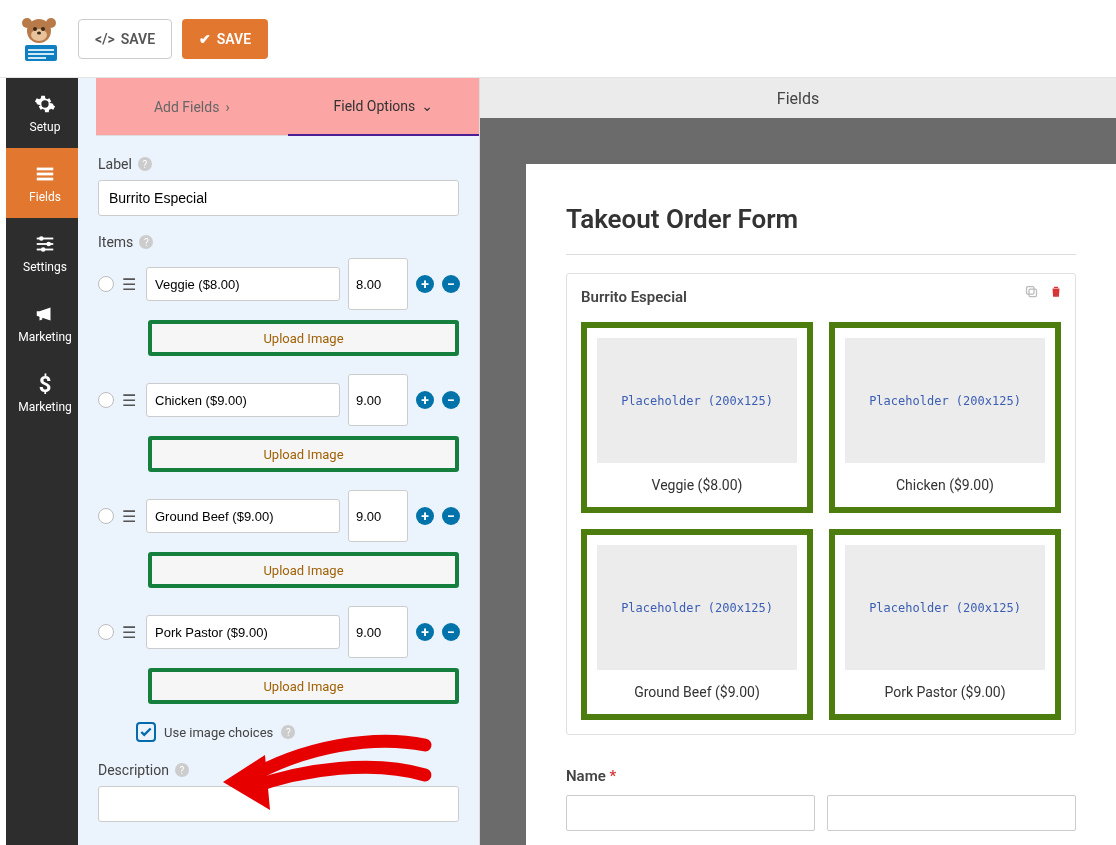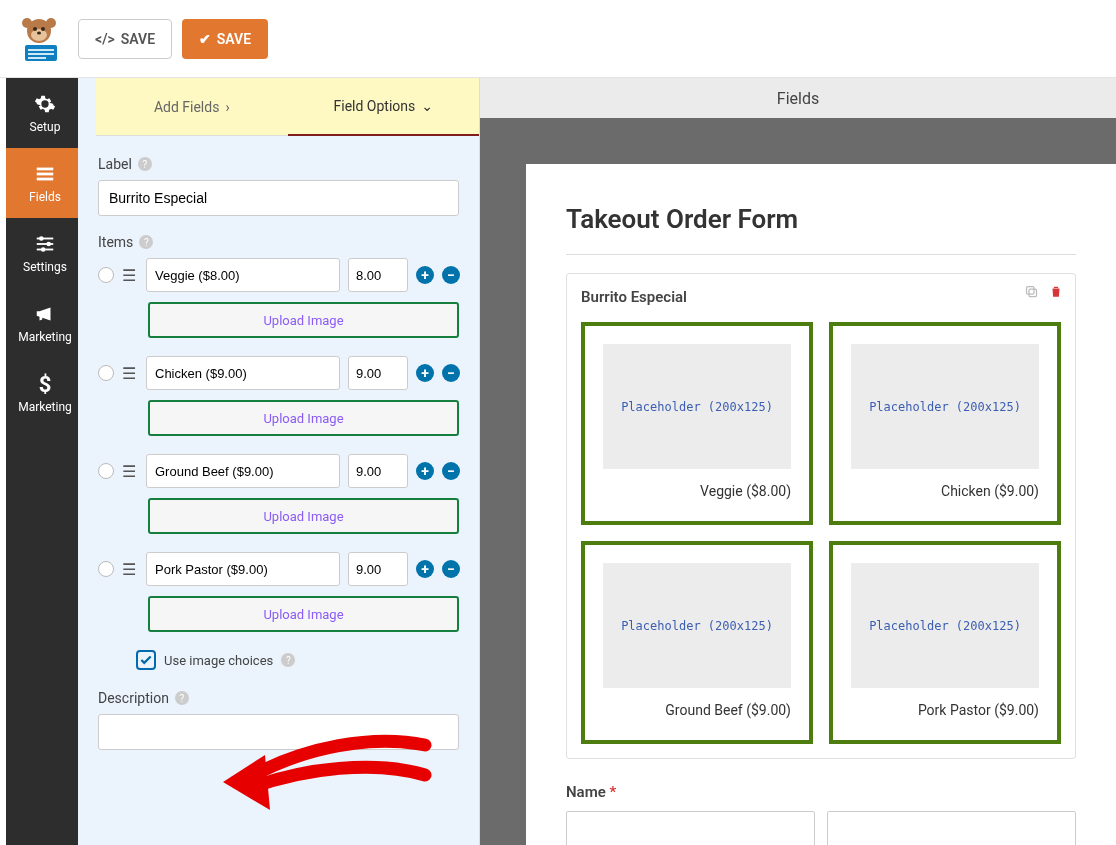--- a/index.html
+++ b/index.html
@@ -23,61 +23,61 @@
   .nav-item .nicon { width: 24px; height: 24px; display: flex; align-items: center; justify-content: center; }
   
   
   .main { position: absolute; top: 78px; left: 78px; right: 0; bottom: 0; display: flex; }
   
   
   .panel { width: 402px; background: #ebf3fc; border-right: 1px solid #ddd; position: relative; display: flex; flex-direction: column; }
   .panel-scroll::-webkit-scrollbar { width: 14px; }
   .panel-scroll::-webkit-scrollbar-track { background: #eaeaea; }
   .panel-scroll::-webkit-scrollbar-thumb { background: #bcbcbc; border-radius: 7px; border: 3px solid #eaeaea; }
-  .tabs { display: flex; background: #fef9c3; margin-left: 18px; }
+  .tabs { display: flex; background: #fca5a5; margin-left: 18px; }
   .tab { flex: 1; height: 58px; display: flex; align-items: center; justify-content: center; gap: 6px; font-size: 14px; color: #666; border-bottom: 1px solid #ddd; cursor: pointer; }
-  .tab.active { border-bottom: 2px solid #7f1d1d; color: #333; }
+  .tab.active { border-bottom: 2px solid #4c1d95; color: #333; }
   .panel-scroll { flex: 1; overflow-y: scroll; padding: 20px 20px 40px 20px; border-radius: 25px; }
   
   .fld-label { font-size: 14px; color: #444; margin-bottom: 8px; display: flex; align-items: center; gap: 6px; }
   .help { width: 14px; height: 14px; border-radius: 50%; background: #ccc; color: #fff; font-size: 10px; display: inline-flex; align-items: center; justify-content: center; flex-shrink: 0; }
   .text-input { width: 100%; height: 36px; border: 1px solid #ccc; border-radius: 3px; padding: 0 10px; font-size: 14px; background: #fff; margin-bottom: 18px; }
   
   .item-row { display: flex; align-items: center; gap: 8px; margin-bottom: 10px; }
   .radio-dot { width: 16px; height: 16px; border: 1px solid #bbb; border-radius: 50%; background: #fff; flex-shrink: 0; }
   .drag { width: 16px; color: #555; font-size: 16px; cursor: move; flex-shrink: 0; }
   .item-name { flex: 1; height: 34px; border: 1px solid #ccc; border-radius: 3px; padding: 0 8px; font-size: 13px; background: #fff; }
-  .item-price { width: 60px; height: 34px; border: 1px solid #ccc; border-radius: 3px; padding: 0 7px; font-size: 13px; background: #fff; }
+  .item-price { width: 60px; height: 52px; border: 1px solid #ccc; border-radius: 3px; padding: 0 7px; font-size: 13px; background: #fff; }
   .circ { width: 18px; height: 18px; border-radius: 50%; color: #fff; display: inline-flex; align-items: center; justify-content: center; font-size: 14px; font-weight: bold; cursor: pointer; flex-shrink: 0; line-height:1; }
   .circ.add { background: #0073aa; }
   .circ.rem { background: #0073aa; }
-  .upload-btn { height: 36px; background: #f6f6f6; border: 2px solid #15803d; border-radius: 3px; display: flex; align-items: center; justify-content: center; font-size: 13px; color: #8b5cf6; margin: 0 0 18px 50px; cursor: pointer; }
+  .upload-btn { height: 36px; background: #f6f6f6; border: 4px solid #15803d; border-radius: 3px; display: flex; align-items: center; justify-content: center; font-size: 13px; color: #a16207; margin: 0 0 18px 50px; cursor: pointer; }
   
   .notice { background: #fffbe5; border: 1px solid #eee7c1; padding: 14px 16px; font-size: 12px; color: #777; border-radius: 3px; margin: 6px 0 22px; line-height: 1.5; }
   
   .check-row { display: flex; align-items: center; gap: 8px; margin-bottom: 20px; padding-left: 38px; }
   .cb { width: 20px; height: 20px; border: 2px solid #036aab; border-radius: 4px; display: inline-flex; align-items: center; justify-content: center; color: #036aab; }
   
   
   .preview { flex: 1; background: #6b6b6b; display: flex; flex-direction: column; }
   .preview-header { background: #ebebeb; height: 40px; display: flex; align-items: center; justify-content: center; font-size: 16px; color: #444; }
   .preview-body { flex: 1; padding: 46px 0 0 46px; overflow: hidden; }
   .form-card { background: #fff; padding: 40px 40px 0 40px; height: 100%; }
   .form-title { font-size: 26px; font-weight: 600; color: #333; margin-bottom: 20px; }
   .hr { border-top: 1px solid #ddd; margin-bottom: 18px; }
   .field-block { background: #fafafa; border: 1px solid #eee; border-radius: 3px; padding: 14px; position: relative; }
   .field-block.selected { background: #fff; border: 1px solid #e0e0e0; }
   .fb-title { font-size: 15px; font-weight: 600; color: #444; margin-bottom: 16px; }
   .fb-actions { position: absolute; top: 10px; right: 12px; display: flex; gap: 10px; }
   .choices { display: grid; grid-template-columns: 1fr 1fr; gap: 16px; }
-  .choice { border: 4px solid #4d7c0f; padding: 18px; text-align: right; }
+  .choice { border: 6px solid #4d7c0f; padding: 10px; text-align: center; }
   .ph { background: #ececec; height: 125px; display: flex; align-items: center; justify-content: center; font-family: monospace; font-size: 12px; color: #3b5eb3; margin-bottom: 14px; }
   .choice-label { font-size: 14px; color: #333; padding-bottom: 4px; }
   .req { color: #d63638; }
-  .name-label { font-size: 15px; font-weight: 600; margin: 24px 0 10px; }
+  .name-label { font-size: 15px; font-weight: 600; margin: 32px 0 10px; }
   .name-inputs { display: flex; gap: 12px; }
   .name-inputs input { flex: 1; height: 36px; border: 1px solid #ccc; border-radius: 2px; padding: 0 8px; }
   
   
   .arrow-ann { position: absolute; pointer-events: none; }
 </style>
 </head>
 <body>
 
 <div class="topbar">

